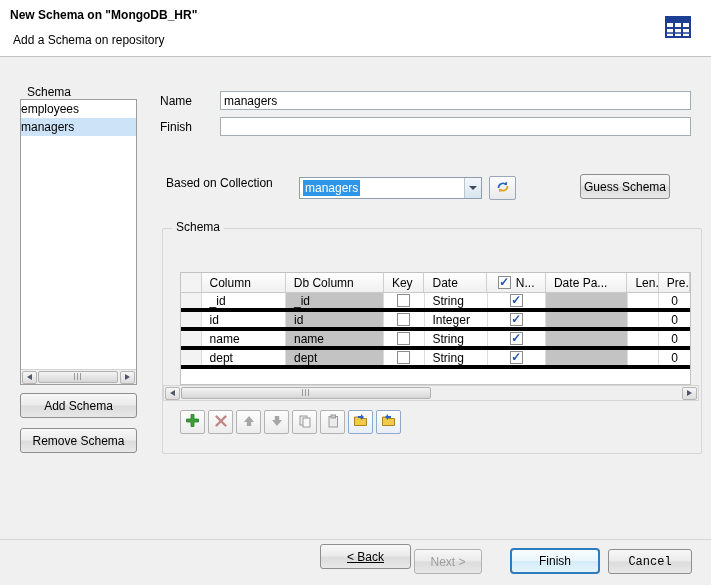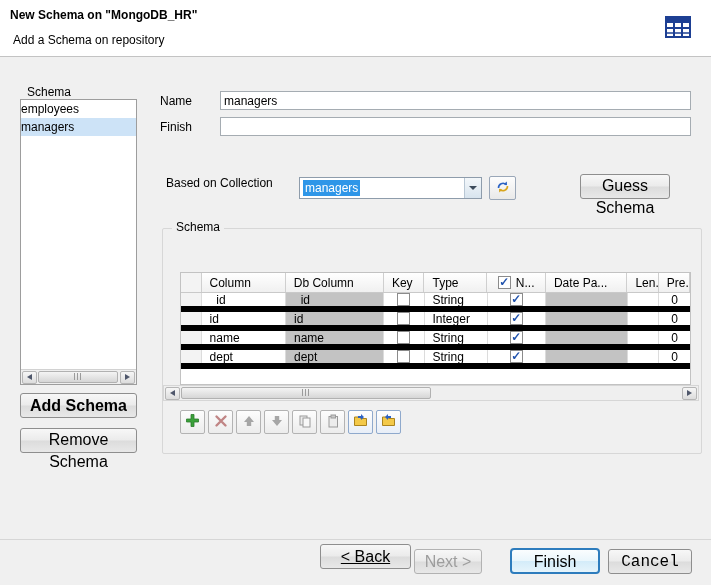--- a/index.html
+++ b/index.html
@@ -22,39 +22,39 @@
   .hscroll { position:absolute; left:0; bottom:0; width:100%; height:15px; background:#efefef; border-top:1px solid #d2d2d2; display:flex; align-items:center; }
   .sc-btn { width:15px; height:13px; margin:0 1px; background:linear-gradient(#f7f7f7,#dcdcdc); border:1px solid #b6b6b6; border-radius:2px; display:flex; align-items:center; justify-content:center; flex:none; }
   .tri-l { width:0;height:0;border-top:3px solid transparent;border-bottom:3px solid transparent;border-right:5px solid #4f576b; }
   .tri-r { width:0;height:0;border-top:3px solid transparent;border-bottom:3px solid transparent;border-left:5px solid #4f576b; }
   .sc-track { flex:1; height:13px; position:relative; }
   .sc-thumb { position:absolute; top:0; height:12px; background:linear-gradient(#f4f4f4,#d6d6d6); border:1px solid #b1b1b1; border-radius:2px; display:flex; align-items:center; justify-content:center; }
   .grip { width:9px; height:7px; background:repeating-linear-gradient(90deg,#9b9b9b 0 1px,transparent 1px 3px); }
   .btn {
     position:absolute; height:25px; border:1px solid #8e8e8e; border-radius:3px;
     background:linear-gradient(180deg,#f7f7f7,#ebebeb 48%,#dcdcdc 52%,#e8e8e8);
-    font-family:"Liberation Sans",sans-serif; font-size:16px; text-align:center; line-height:22px; padding:0; cursor:default;
+    font-family:"Liberation Sans",sans-serif; font-size:12px; text-align:center; line-height:22px; padding:0; cursor:default;
   }
-  .btn-add { left:20px; top:393px; width:117px;font-weight:bold; }
+  .btn-add { left:20px; top:393px; width:117px; }
   .btn-remove { left:20px; top:428px; width:117px; }
   
   .lbl { position:absolute; }
   .txt { position:absolute; height:19px; border:1px solid #a5acb2; background:#fff; font-family:"Liberation Sans",sans-serif; font-size:12px; padding:0 3px; }
   .combo { position:absolute; left:299px; top:177px; width:183px; height:22px; border:1px solid #8e9cab; background:#fff; display:flex; align-items:center; }
   .combo-text { margin-left:3px; background:#2e96e8; color:#fff; padding:0 2px; line-height:16px; }
   .combo-arrow { margin-left:auto; width:17px; height:20px; background:linear-gradient(#f3f7fa,#d8e4ee); border-left:1px solid #b9c7d4; display:flex; align-items:center; justify-content:center; }
   .tri-d { width:0;height:0;border-left:4px solid transparent;border-right:4px solid transparent;border-top:4px solid #3c4b5c; }
   .icon-btn { position:absolute; left:489px; top:176px; width:27px; height:24px; border:1px solid #9aa7b8; border-radius:2px; background:linear-gradient(#fdfdfd,#e9e9e9); display:flex; align-items:center; justify-content:center; }
   .btn-guess { left:580px; top:174px; width:90px; }
   
   .group { position:absolute; left:162px; top:228px; width:540px; height:226px; border:1px solid #d7d7d7; border-radius:2px; }
   .group-label { position:absolute; left:172px; top:220px; background:#f0f0f0; padding:0 4px; }
   .table-area { position:absolute; left:180px; top:272px; width:511px; height:113px; background:#fff; border:1px solid #c2c2c2; overflow:hidden; }
   .thr { display:flex; height:20px; background:linear-gradient(#ffffff,#f0f0f0); border-bottom:1px solid #c9c9c9; }
-  .tr { display:flex; height:19px; background:#fff; border-bottom:6px solid #000000; }
+  .tr { display:flex; height:19px; background:#fff; border-bottom:4px solid #000000; }
   .tc { height:100%; border-right:1px solid #dcdcdc; display:flex; align-items:center; padding-left:8px; white-space:nowrap; overflow:hidden; }
   .thr .tc { border-right:1px solid #cfcfcf; }
   .center { justify-content:center; padding-left:0; }
   .c-sel { width:22px; background:#f3f3f3; padding-left:0; }
   .c-col { width:90px; }
   .c-db  { width:105px; }
   .c-key { width:43px; }
   .c-type{ width:67px; }
   .c-null{ width:63px; }
   .c-date{ width:87px; }
@@ -144,21 +144,21 @@
 
   <div class="group"></div>
   <div class="group-label">Schema</div>
 
   <div class="table-area">
     <div class="thr">
       <div class="tc c-sel"></div>
       <div class="tc c-col">Column</div>
       <div class="tc c-db">Db Column</div>
       <div class="tc c-key">Key</div>
-      <div class="tc c-type">Type</div>
+      <div class="tc c-type">Date</div>
       <div class="tc c-null center">
         <span class="cb checked"></span>
         <span class="null-hdr-gap"></span>
         <span>N...</span>
       </div>
       <div class="tc c-date">Date Pa...</div>
       <div class="tc c-len">Len...</div>
       <div class="tc c-pre">Pre...</div>
     </div>
 

